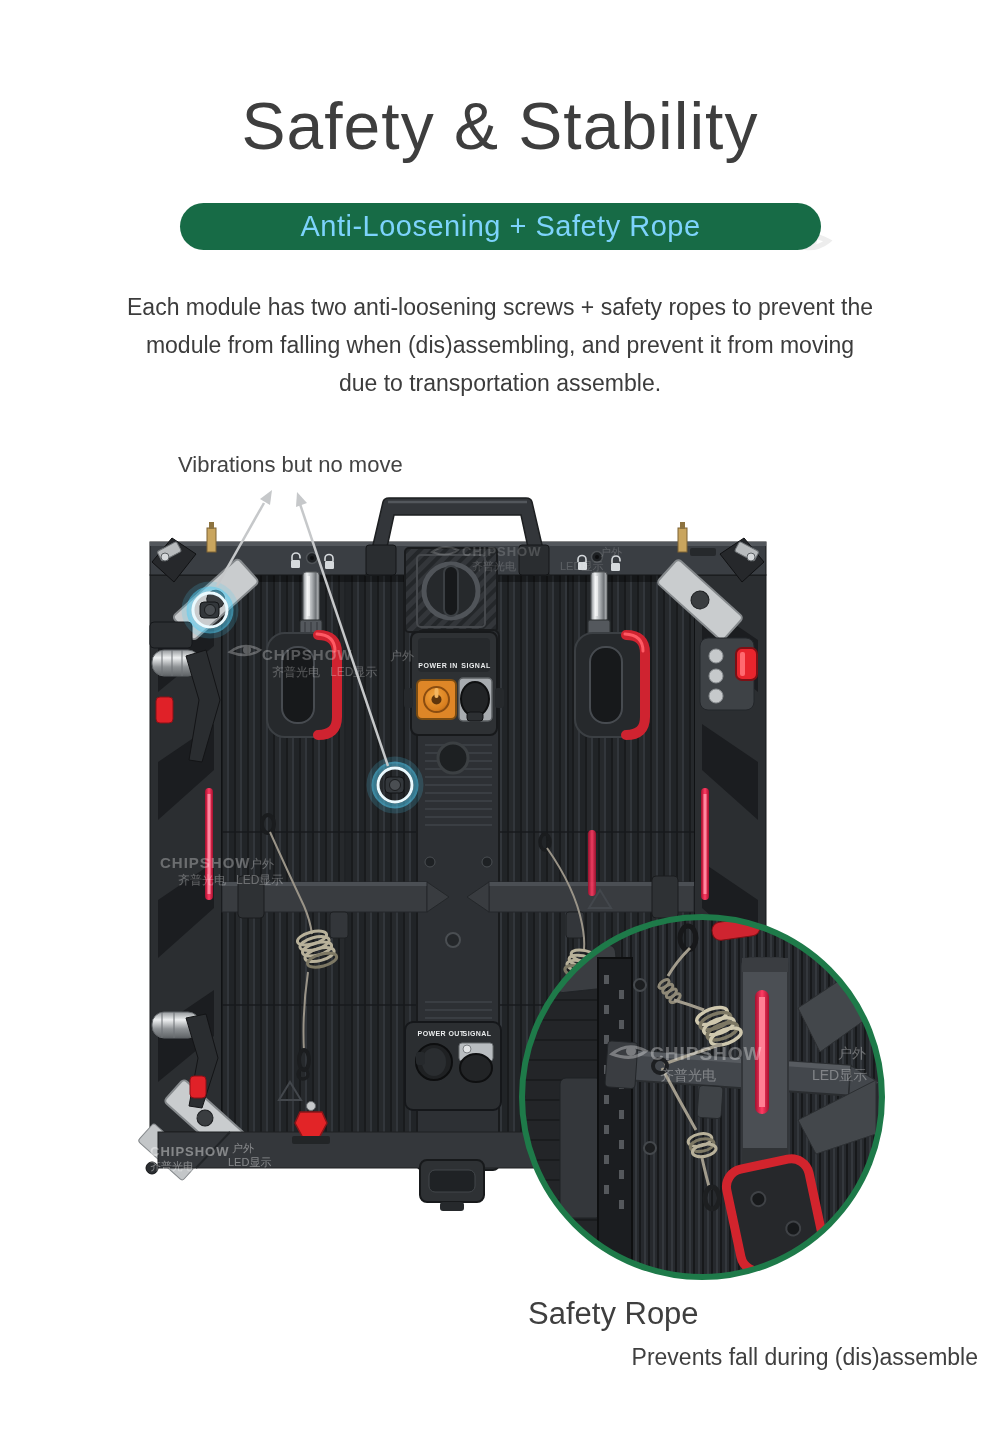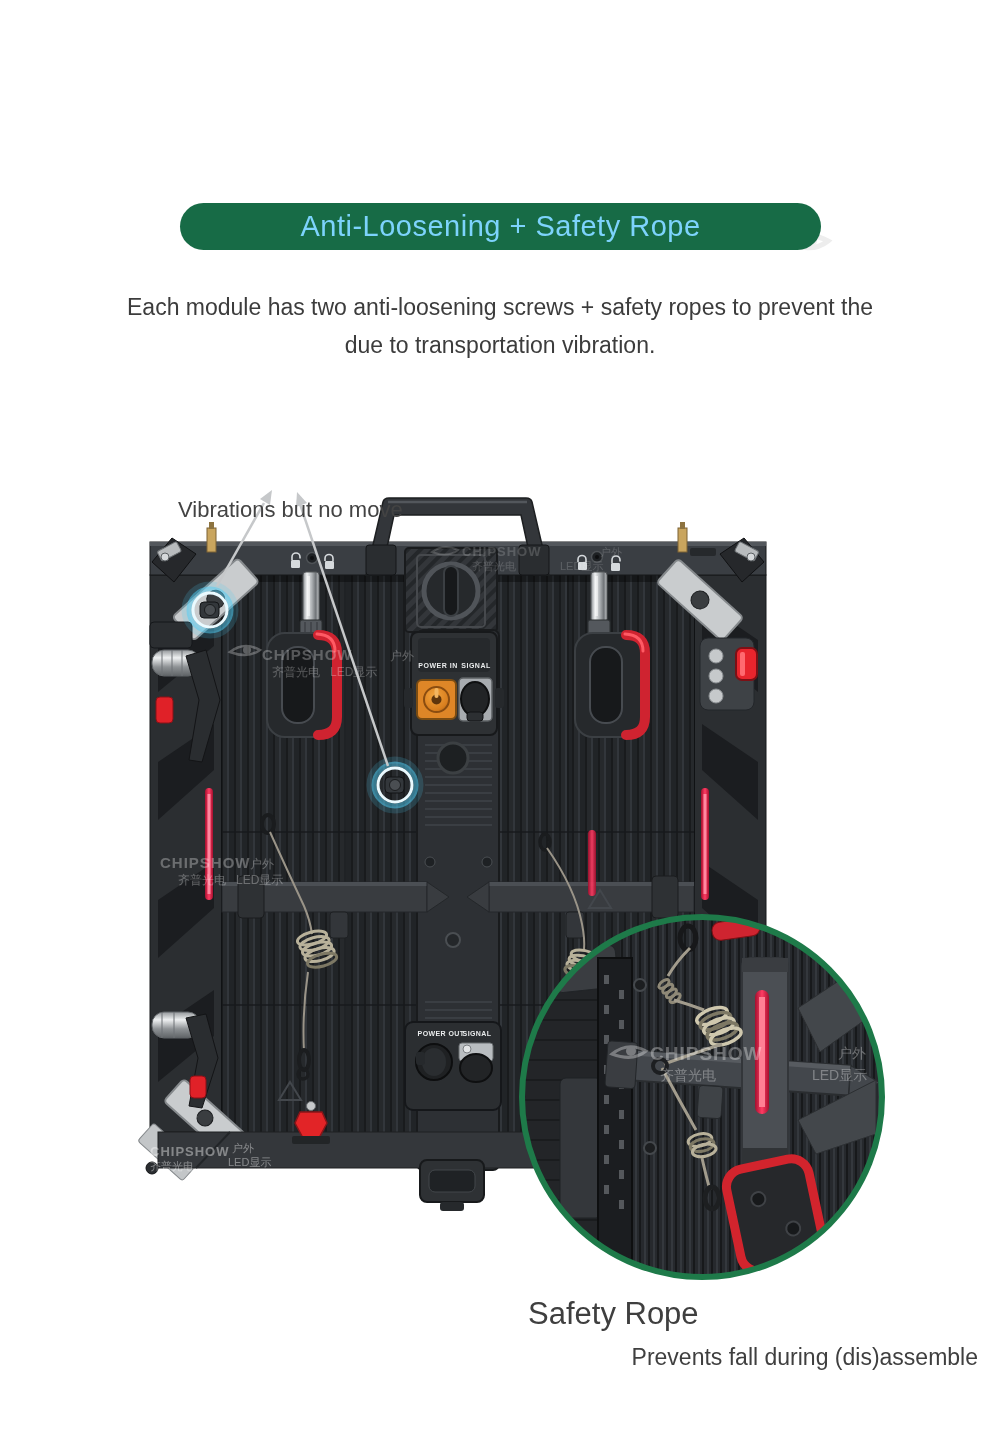--- a/index.html
+++ b/index.html
@@ -5,21 +5,21 @@
   html,body{margin:0;padding:0;background:#fff;}
   .stage{position:relative;width:1000px;height:1450px;background:#ffffff;overflow:hidden;
          font-family:"Liberation Sans", sans-serif;}
   .abs{position:absolute;}
   .page-title{left:0;top:88px;width:1000px;text-align:center;font-size:66px;font-weight:400;
               color:#3e3e3e;letter-spacing:1px;}
   .banner{left:180px;top:203px;width:641px;height:47px;background:#176b46;border-radius:24px;
           color:#7dd3fc;font-size:29px;text-align:center;line-height:47px;letter-spacing:0.5px;}
   .desc{left:0;top:288px;width:1000px;text-align:center;color:#3c3c3c;font-size:23px;line-height:38px;}
   .callout-screws-title{left:120px;top:407px;font-size:31px;color:#484848;letter-spacing:0.5px;}
-  .callout-screws-sub{left:178px;top:452px;font-size:22px;color:#434343;margin-top:45px;}
+  .callout-screws-sub{left:178px;top:452px;font-size:22px;color:#434343;}
   .callout-rope-title{left:528px;top:1296px;width:400px;text-align:left;font-size:31px;color:#3f3f3f;}
   .callout-rope-sub{left:478px;top:1344px;width:500px;text-align:right;font-size:23px;color:#3f3f3f;}
   svg text{font-family:"Liberation Sans", sans-serif;}
   .wm{font-weight:bold;letter-spacing:1px;}
 </style>
 </head>
 <body>
 
 <div class="stage">
 
@@ -535,26 +535,28 @@
           <text x="650" y="1060" class="wm" font-size="19">CHIPSHOW</text>
           <text x="838" y="1058" font-size="14">户外</text>
           <text x="660" y="1080" font-size="14">齐普光电</text>
           <text x="812" y="1080" font-size="14">LED显示</text>
         </g>
       </g>
       <circle cx="702" cy="1097" r="180" fill="none" stroke="#1e7a49" stroke-width="6"></circle>
     </g>
   </svg>
 
+  <div class="abs page-title">Safety &amp; Stability</div>
 
   <div class="abs banner">Anti-Loosening + Safety Rope</div>
 
   <div class="abs desc">
     <div>Each module has two anti-loosening screws + safety ropes to prevent the</div>
-    <div>due to transportation vibration.</div>
+    <div>module from falling when (dis)assembling, and prevent it from moving</div>
+    <div>due to transportation assemble.</div>
   </div>
 
   <div class="abs callout-screws-sub">Vibrations but no move</div>
 
   <div class="abs callout-rope-title">Safety Rope</div>
   <div class="abs callout-rope-sub">Prevents fall during (dis)assemble</div>
 
 </div>
 
 </body></html>

